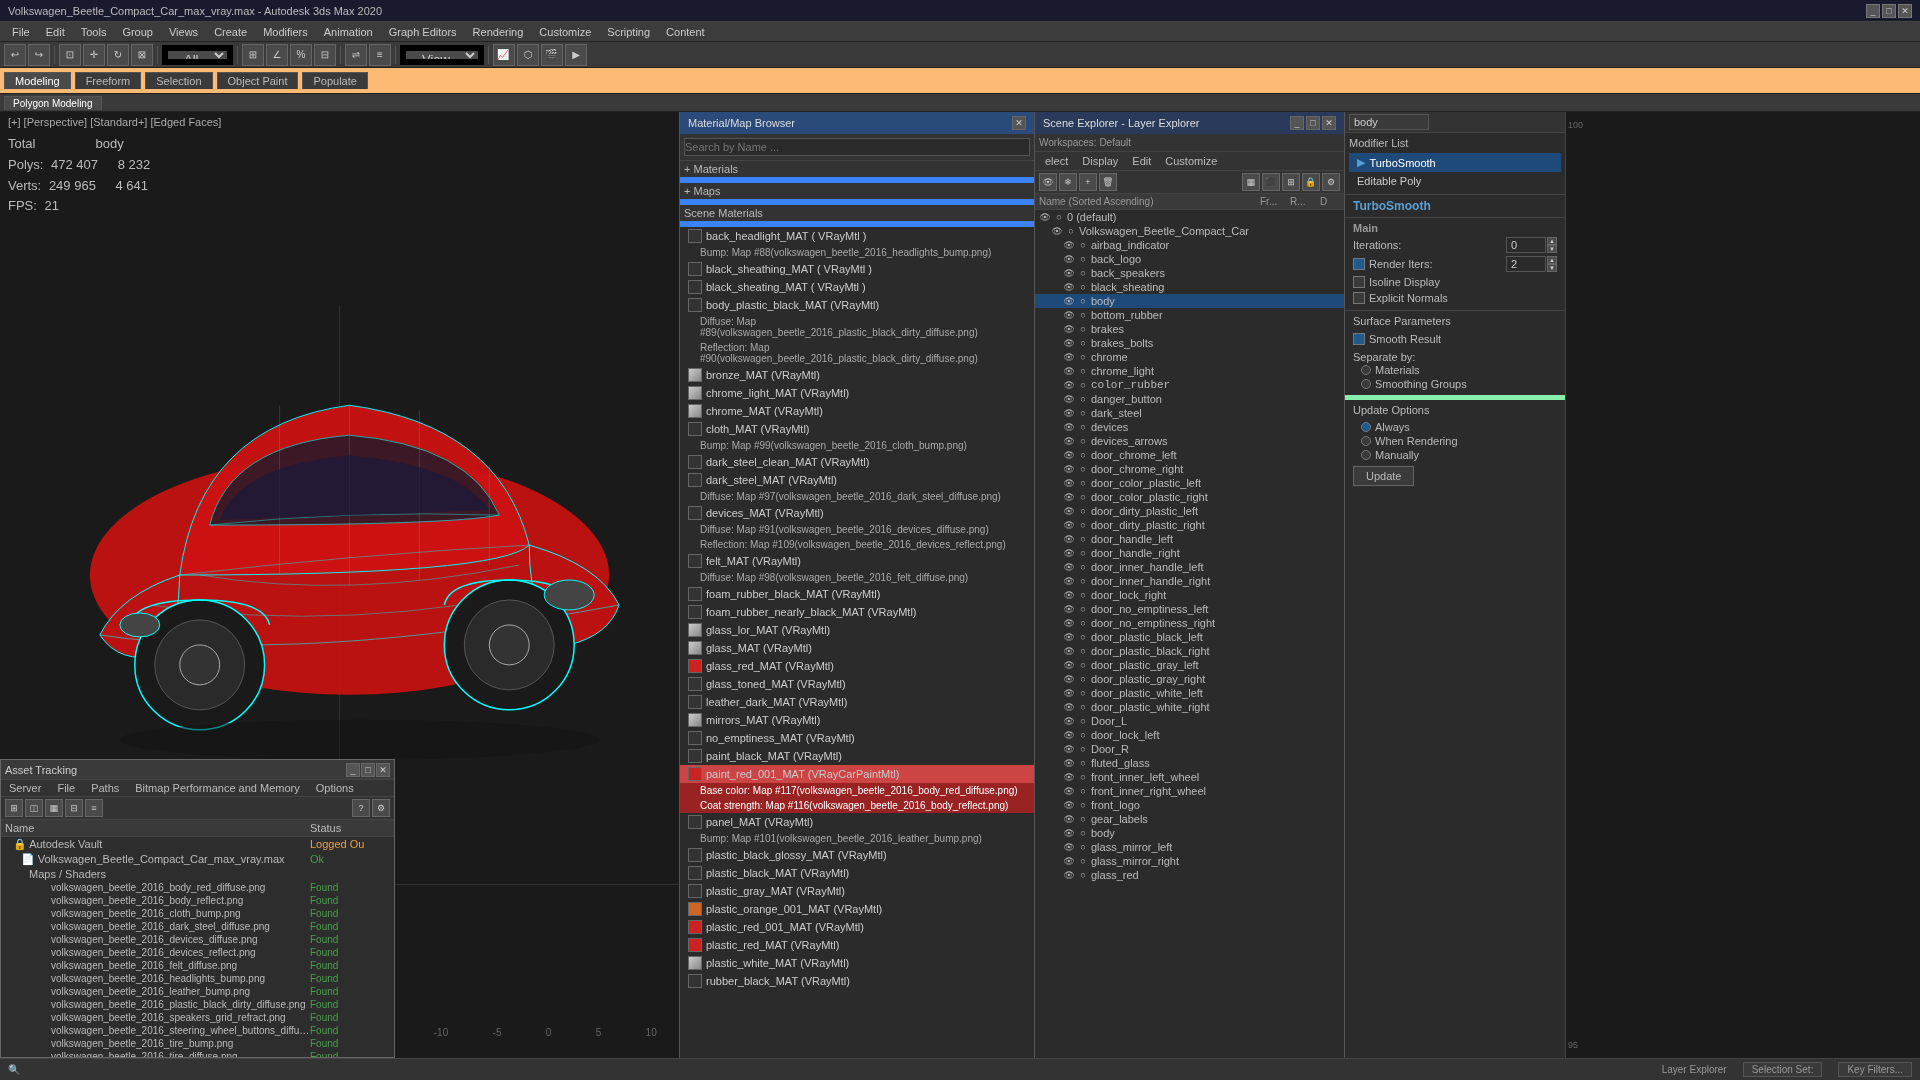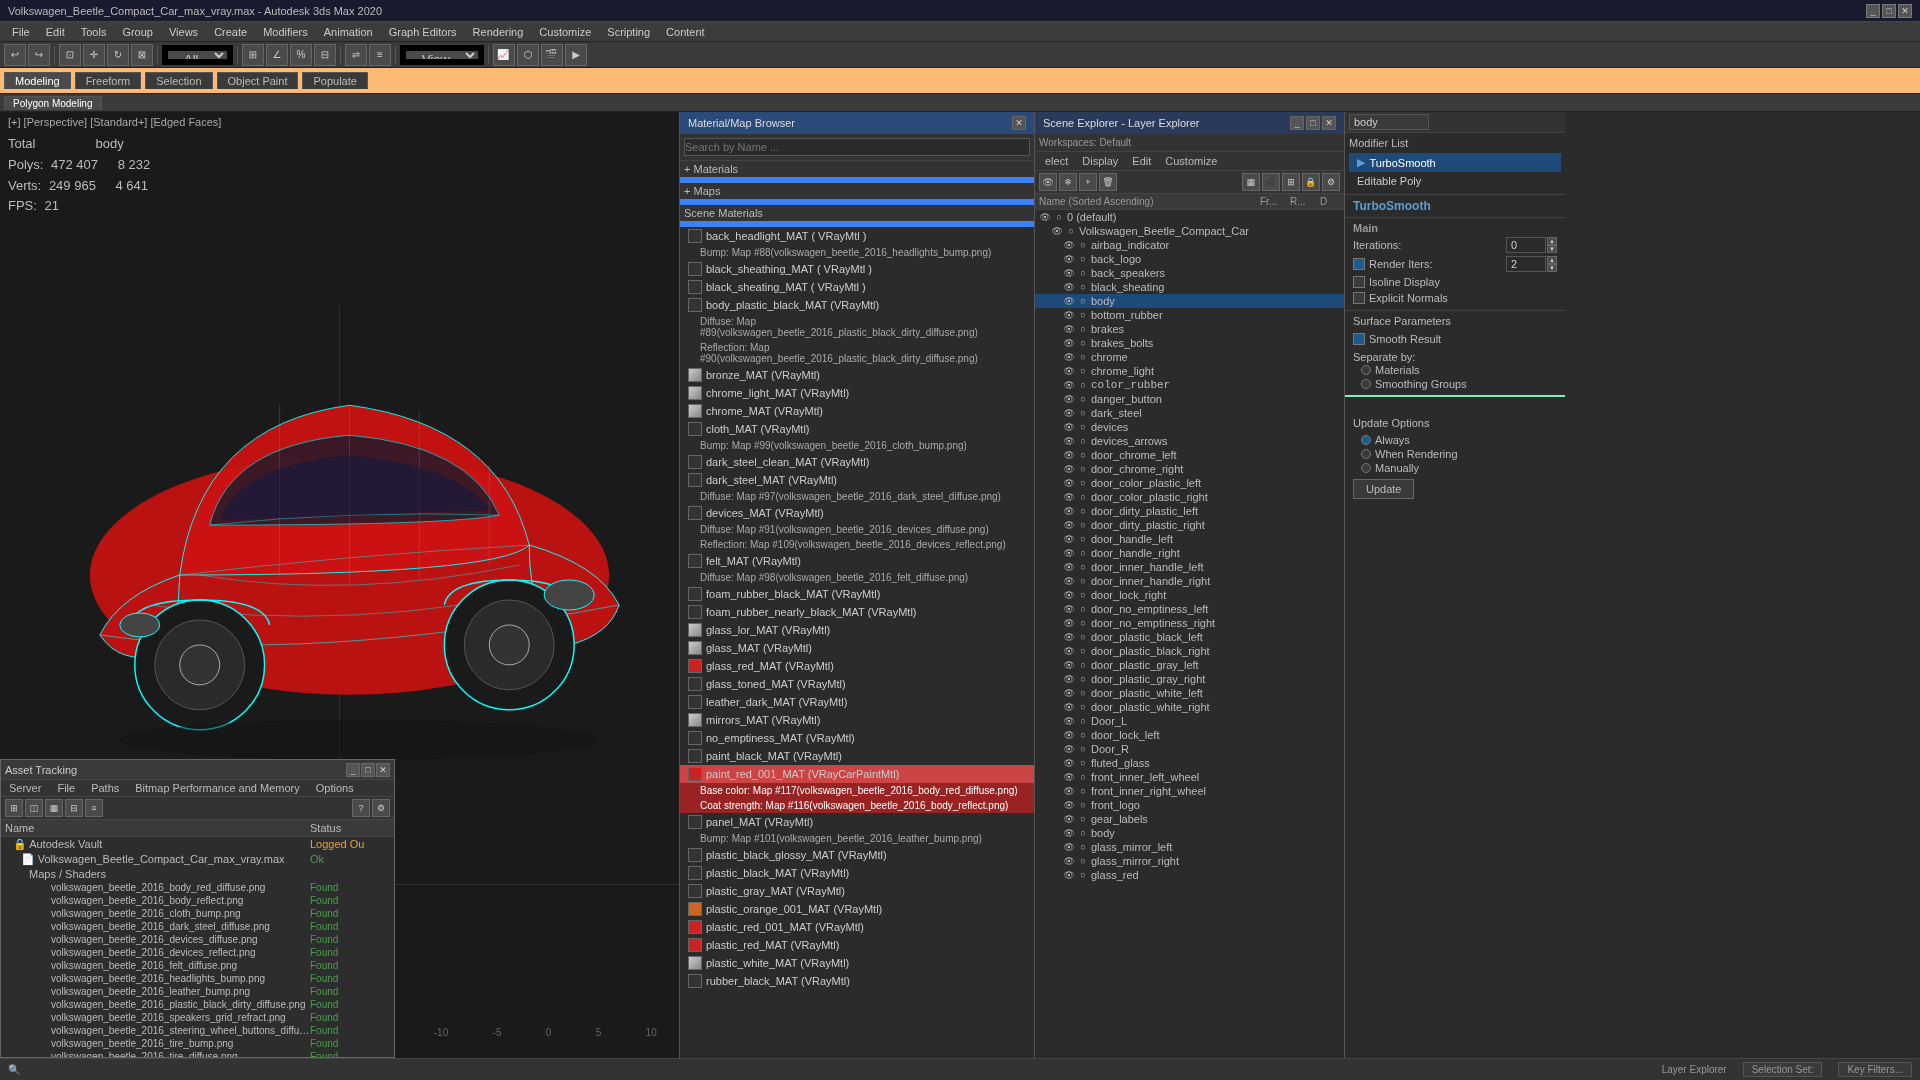--- a/index.html
+++ b/index.html
@@ -62,21 +62,21 @@
     .mod-item.active { background: #1e4a7a; color: #fff; }
     .surface-params { padding: 4px 8px; border-top: 1px solid #444; }
     .sp-title { color: #bbb; font-size: 11px; margin-bottom: 4px; }
     .sp-row { display: flex; align-items: center; padding: 2px 0; }
     .sp-checkbox { width: 12px; height: 12px; border: 1px solid #777; background: #3a3a3a; }
     .sp-checkbox.checked { background: #1e5a8e; }
     .sp-radio-row { display: flex; align-items: center; padding: 1px 8px; }
     .sp-radio { width: 10px; height: 10px; border-radius: 50%; border: 1px solid #777; background: #3a3a3a; margin-right: 4px; }
     .sp-radio.checked { background: #1e5a8e; }
     .sp-radio-label { font-size: 11px; color: #bbb; }
-    .update-options { padding: 20px 8px; border-top: 2px solid #86efac; }
+    .update-options { padding: 4px 8px; border-top: 5px solid #86efac; }
     .uo-title { color: #bbb; font-size: 11px; margin-bottom: 4px; }
     .update-btn { background: #3a3a3a; border: 1px solid #666; padding: 3px 12px; font-size: 11px; color: #bbb; cursor: pointer; margin-top: 4px; }
     .turbosmooth-title { color: #5a9fd4; font-size: 12px; font-weight: bold; padding: 4px 8px; border-bottom: 1px solid #444; }
     .ts-section { padding: 4px 8px; }
     .ts-label { color: #999; font-size: 11px; font-weight: bold; margin-bottom: 2px; }
     .ts-row { display: flex; align-items: center; padding: 1px 0; }
     .ts-field-label { flex: 1; font-size: 11px; color: #bbb; }
     .ts-input { width: 40px; background: #2a2a2a; border: 1px solid #555; color: #ccc; padding: 1px 4px; font-size: 11px; }
     .ts-checkbox-row { display: flex; align-items: center; padding: 2px 0; }
     .ts-cb { width: 12px; height: 12px; border: 1px solid #777; background: #1e5a8e; margin-right: 4px; }
@@ -863,20 +863,27 @@
         <span class="sp-radio-label">When Rendering</span>
       </div>
       <div class="sp-radio-row">
         <div class="sp-radio"></div>
         <span class="sp-radio-label">Manually</span>
       </div>
       <button class="update-btn">Update</button>
     </div>
   </div>
 
+  <div style="flex:1; background:#1a1a1a;">
+
+    <div style="height:100%; display:flex; flex-direction:column; justify-content:space-between; padding:8px 2px; border-left:1px solid #444;">
+      <span style="color:#666; font-size:9px;">100</span>
+      <span style="color:#666; font-size:9px;">95</span>
+    </div>
+  </div>
 
 </div>
 
 <div class="bottom-status">
   <span>🔍</span>
   <span style="flex:1;"></span>
   <span>Layer Explorer</span>
   <div style="background:#3a3a3a; border:1px solid #555; padding:1px 8px; font-size:10px; cursor:pointer;">
     <span>Selection Set:</span>
   </div>

